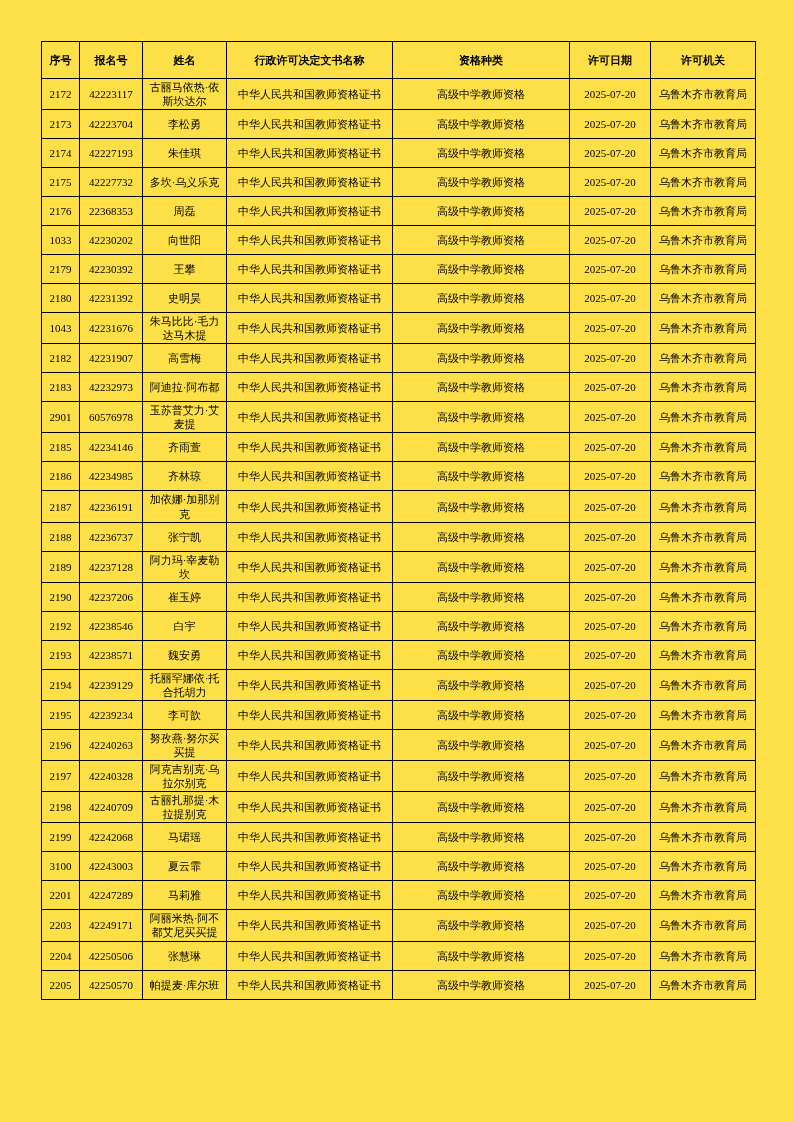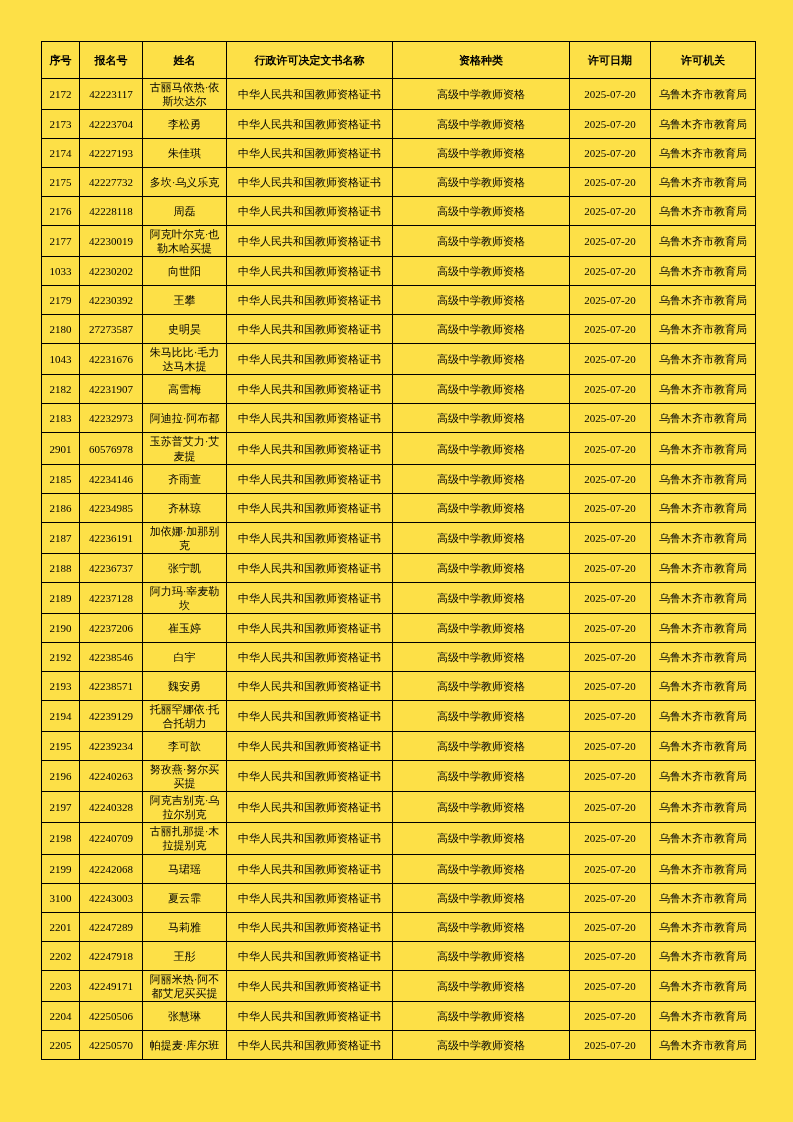--- a/index.html
+++ b/index.html
@@ -115,31 +115,22 @@
           <td class="col-no">2175</td>
           <td class="col-reg">42227732</td>
           <td class="col-name">多坎·乌义乐克</td>
           <td class="col-doc">中华人民共和国教师资格证书</td>
           <td class="col-type">高级中学教师资格</td>
           <td class="col-date">2025-07-20</td>
           <td class="col-org">乌鲁木齐市教育局</td>
         </tr>
         <tr>
           <td class="col-no">2176</td>
-          <td class="col-reg">42228118</td>
+          <td class="col-reg">22368353</td>
           <td class="col-name">周磊</td>
-          <td class="col-doc">中华人民共和国教师资格证书</td>
-          <td class="col-type">高级中学教师资格</td>
-          <td class="col-date">2025-07-20</td>
-          <td class="col-org">乌鲁木齐市教育局</td>
-        </tr>
-        <tr>
-          <td class="col-no">2177</td>
-          <td class="col-reg">42230019</td>
-          <td class="col-name">阿克叶尔克·也勒木哈买提</td>
           <td class="col-doc">中华人民共和国教师资格证书</td>
           <td class="col-type">高级中学教师资格</td>
           <td class="col-date">2025-07-20</td>
           <td class="col-org">乌鲁木齐市教育局</td>
         </tr>
         <tr>
           <td class="col-no">1033</td>
           <td class="col-reg">42230202</td>
           <td class="col-name">向世阳</td>
           <td class="col-doc">中华人民共和国教师资格证书</td>
@@ -151,21 +142,21 @@
           <td class="col-no">2179</td>
           <td class="col-reg">42230392</td>
           <td class="col-name">王攀</td>
           <td class="col-doc">中华人民共和国教师资格证书</td>
           <td class="col-type">高级中学教师资格</td>
           <td class="col-date">2025-07-20</td>
           <td class="col-org">乌鲁木齐市教育局</td>
         </tr>
         <tr>
           <td class="col-no">2180</td>
-          <td class="col-reg">27273587</td>
+          <td class="col-reg">42231392</td>
           <td class="col-name">史明昊</td>
           <td class="col-doc">中华人民共和国教师资格证书</td>
           <td class="col-type">高级中学教师资格</td>
           <td class="col-date">2025-07-20</td>
           <td class="col-org">乌鲁木齐市教育局</td>
         </tr>
         <tr>
           <td class="col-no">1043</td>
           <td class="col-reg">42231676</td>
           <td class="col-name">朱马比比·毛力达马木提</td>
@@ -333,29 +324,20 @@
           <td class="col-name">夏云霏</td>
           <td class="col-doc">中华人民共和国教师资格证书</td>
           <td class="col-type">高级中学教师资格</td>
           <td class="col-date">2025-07-20</td>
           <td class="col-org">乌鲁木齐市教育局</td>
         </tr>
         <tr>
           <td class="col-no">2201</td>
           <td class="col-reg">42247289</td>
           <td class="col-name">马莉雅</td>
-          <td class="col-doc">中华人民共和国教师资格证书</td>
-          <td class="col-type">高级中学教师资格</td>
-          <td class="col-date">2025-07-20</td>
-          <td class="col-org">乌鲁木齐市教育局</td>
-        </tr>
-        <tr>
-          <td class="col-no">2202</td>
-          <td class="col-reg">42247918</td>
-          <td class="col-name">王彤</td>
           <td class="col-doc">中华人民共和国教师资格证书</td>
           <td class="col-type">高级中学教师资格</td>
           <td class="col-date">2025-07-20</td>
           <td class="col-org">乌鲁木齐市教育局</td>
         </tr>
         <tr>
           <td class="col-no">2203</td>
           <td class="col-reg">42249171</td>
           <td class="col-name">阿丽米热·阿不都艾尼买买提</td>
           <td class="col-doc">中华人民共和国教师资格证书</td>

